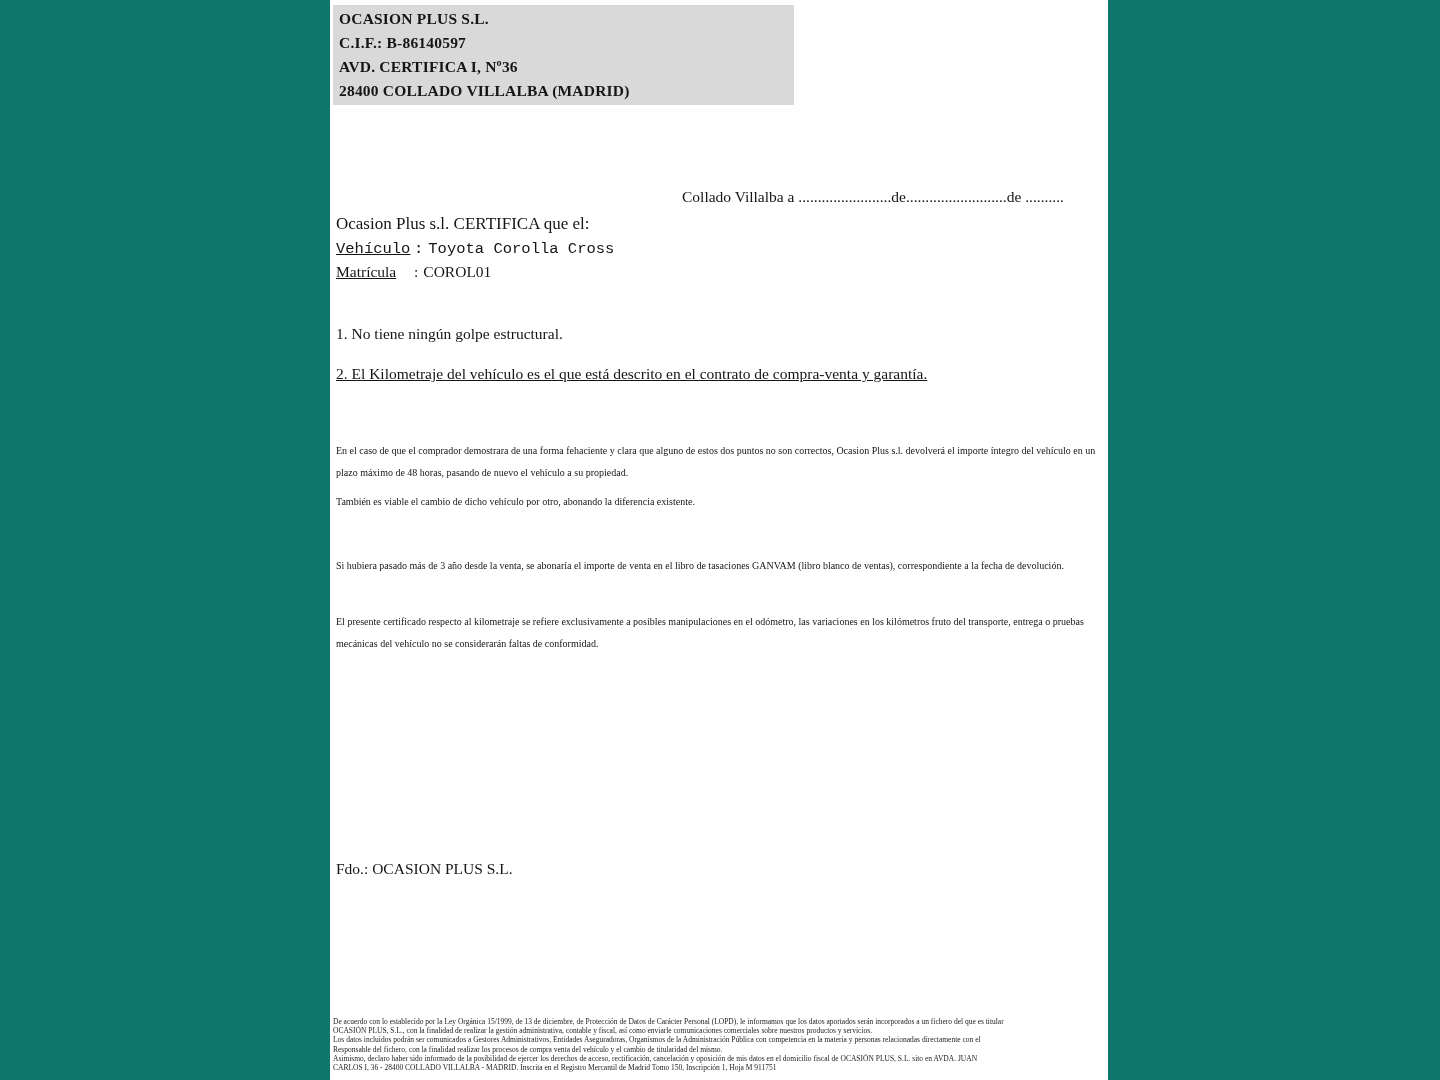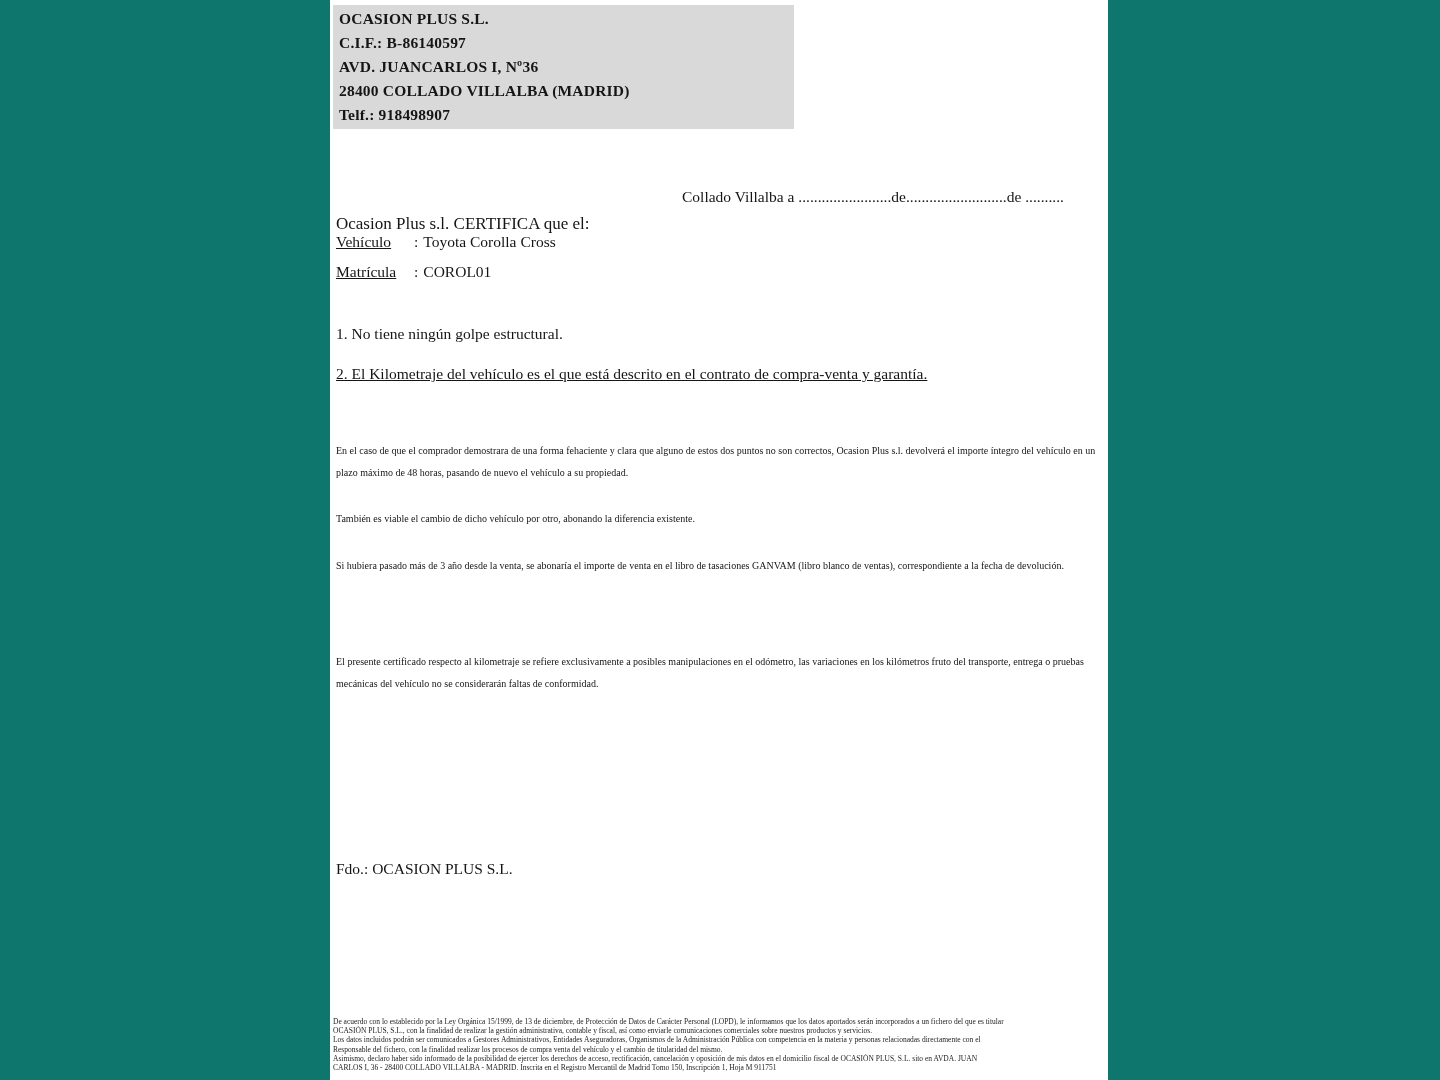--- a/index.html
+++ b/index.html
@@ -57,41 +57,41 @@
     left: 6px;
     font-size: 15.5px;
     white-space: nowrap;
   }
   .kv .label {
     display: inline-block;
     width: 78px;
     text-decoration: underline;
   }
   .kv .value { margin-left: 5px; }
-  .kv-vehicle { top: 233px; }
+  .kv-vehicle { top: 240px; font-family: Liberation Mono, monospace; }
   .kv-plate   { top: 263px; }
   .point {
     position: absolute;
     left: 6px;
     font-size: 15.5px;
     width: 770px;
   }
   .point-1 { top: 325px; }
   .point-2 { top: 365px; text-decoration: underline; }
   .para {
     position: absolute;
     left: 6px;
     width: 770px;
     font-size: 10px;
     line-height: 21.5px;
   }
   .para-1 { top: 440px; }
-  .para-2 { top: 508px; }
+  .para-2 { top: 491px; }
   .para-3 { top: 555px; }
-  .para-4 { top: 611px; margin-top: 40px; }
+  .para-4 { top: 611px; }
   .signature {
     position: absolute;
     left: 6px;
     top: 860px;
     font-size: 15.5px;
   }
   .legal {
     position: absolute;
     left: 3px;
     top: 1017px;
@@ -104,23 +104,22 @@
 </style>
 </head>
 <body>
 
 <div class="stage">
   <div class="paper">
 
     <div class="header-block">
       <div>OCASION PLUS S.L.</div>
       <div>C.I.F.: B-86140597</div>
-      <div>AVD. JUANCARLOS I, Nº36</div>
+      <div>AVD. CERTIFICA I, Nº36</div>
       <div>28400 COLLADO VILLALBA (MADRID)</div>
-      <div>Telf.: 918498907</div>
     </div>
 
     <div class="dateline">Collado Villalba a ........................de..........................de ..........</div>
 
     <div class="certify-intro">Ocasion Plus s.l. CERTIFICA que el:</div>
 
     <div class="kv kv-vehicle">
       <span class="label">Vehículo</span><span class="sep">:</span><span class="value">Toyota Corolla Cross</span>
     </div>
 

